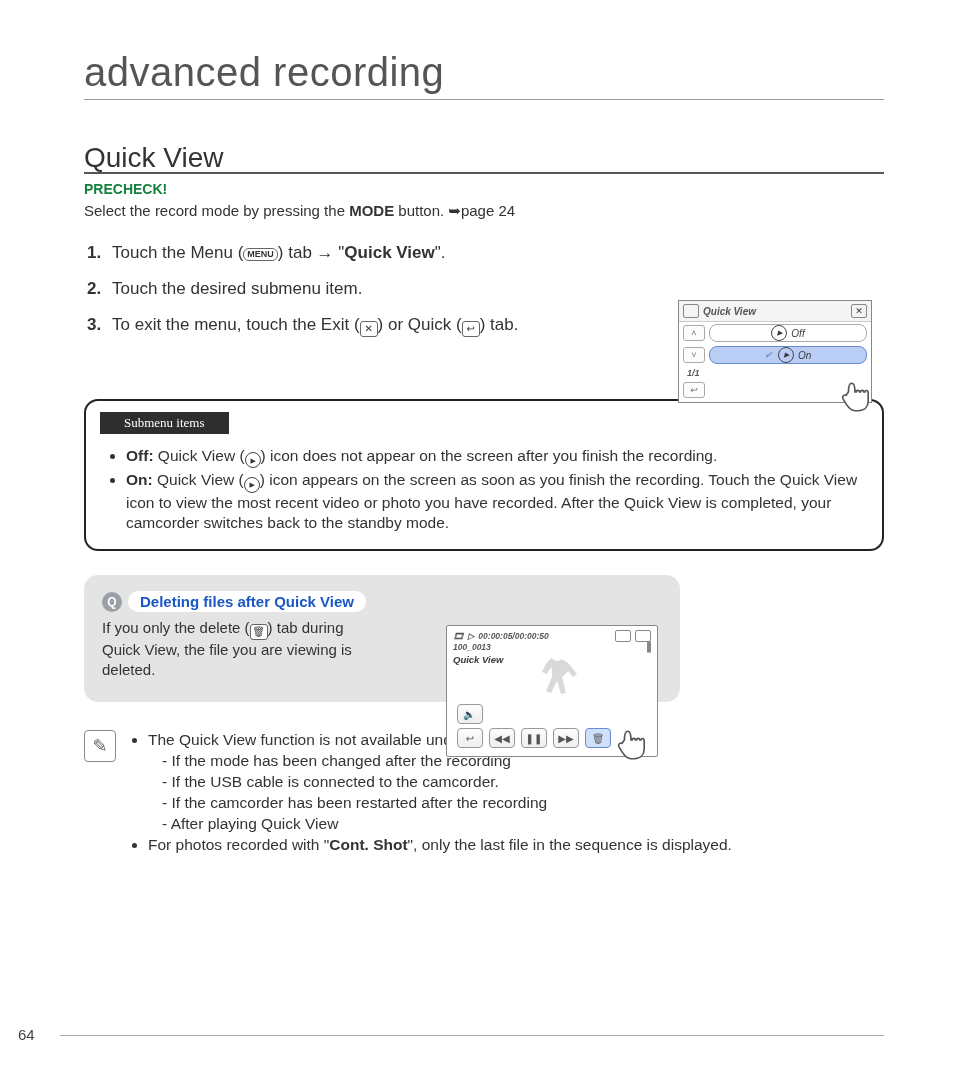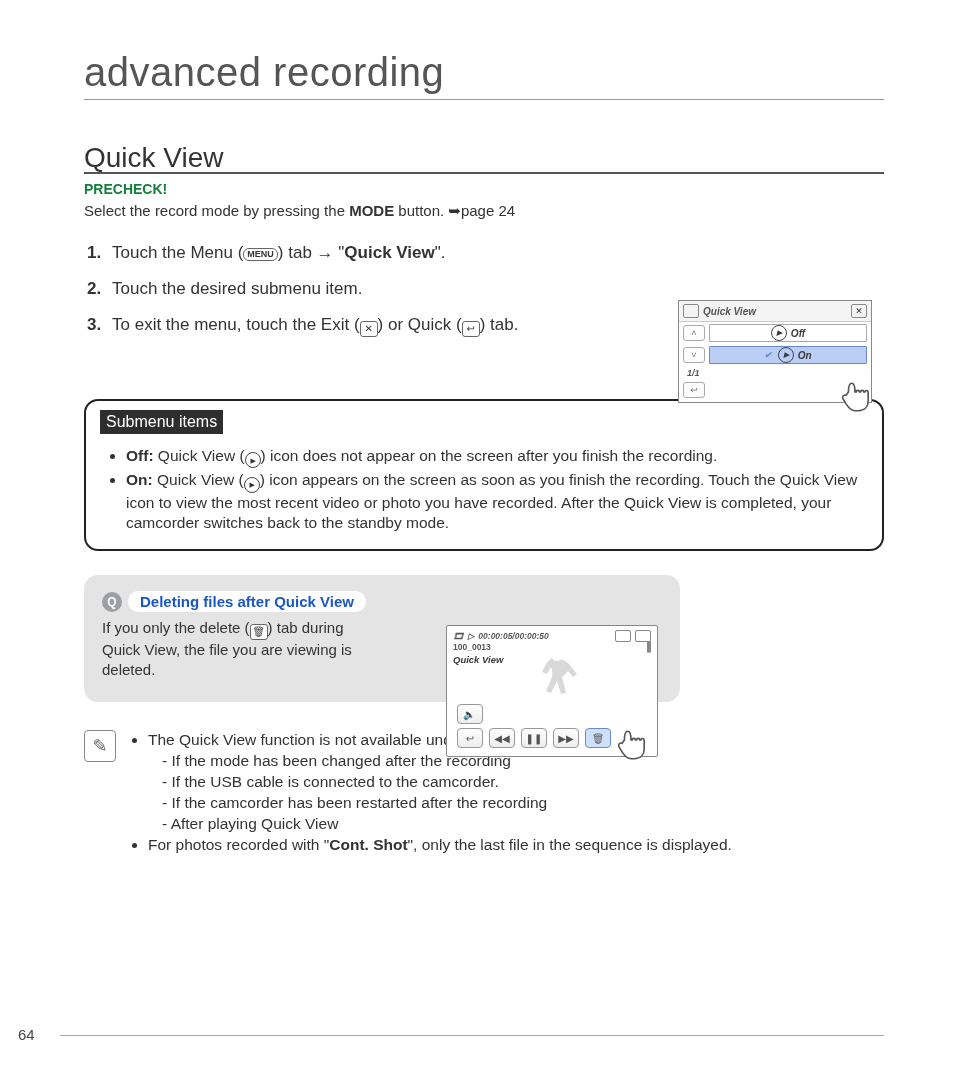--- a/index.html
+++ b/index.html
@@ -134,47 +134,48 @@
     position: relative;
   }
   .qv-header .title { font-weight: bold; font-style: italic; color:#555; flex:1; }
   .qv-header .close {
     width: 14px; height: 12px; border:1px solid #888; border-radius:2px;
     display:flex;align-items:center;justify-content:center;font-size:9px;
   }
   .qv-row { display:flex; align-items:center; padding:2px 4px; gap:4px; }
   .qv-arrow { width:20px; height:14px; border:1px solid #aaa; border-radius:3px;
     display:flex;align-items:center;justify-content:center;background:#fcfcfc; color:#777;font-size:9px;}
-  .qv-item { flex:1; height:16px; border:1px solid #aaa; border-radius:1px;
-    display:flex;align-items:center;justify-content:center;gap:4px;font-weight:bold;font-style:italic;}
+  .qv-item { flex:1; height:16px; border:1px solid #aaa; border-radius:8px;
+    display:flex;align-items:center;justify-content:center;gap:4px;font-weight:normal;font-style:italic;}
   .qv-item.on { background:#b9cdf5; border-color:#6a8ad0; }
   .qv-check { font-size:9px; color:#6a8ad0; margin-right:2px;}
   .qv-pager { font-size:9px; font-weight:bold; padding:2px 8px; color:#555;font-style:italic;}
   .qv-hand {
     position:absolute; right:-6px; bottom:-14px;
   }
 
   
   .submenu-box {
     border: 2.5px solid #222;
     border-radius: 14px;
     padding: 14px 18px 14px 18px;
     margin-top: 62px;
     font-size: 15.5px;
     color: #333;
   }
   .submenu-label {
     background: #2e2e2e;
     color: #fff;
-    font-size: 16px;
-    padding: 3px 6px;
+    font-size: 13px;
+    padding: 3px 24px;
     display: inline-block;
     margin: -32px 0 8px -4px;
     position: relative;
     top: -2px;
+    font-family: Liberation Serif, serif;
   }
   .submenu-box ul {
     margin: 2px 0 0 0;
     padding-left: 22px;
   }
   .submenu-box li {
     margin-bottom: 2px;
     line-height: 1.3;
   }
 
@@ -206,21 +207,21 @@
   
   .play-screen {
     position:absolute; right:22px; top:50px;
     width: 210px; height:130px; border:1px solid #888; background:#fff;
     border-radius:2px;
   }
   .play-top { display:flex; justify-content:space-between; padding:4px 6px 0 6px; font-size:8.5px; font-weight:bold; font-style:italic; color:#555;}
   .play-top .left { display:flex; gap:4px; align-items:center;}
   .play-top .right { display:flex; gap:4px; align-items:center;}
   .small-ind { width:14px;height:10px;border:1px solid #888;border-radius:2px;}
-  .play-line2 { padding:0 6px; font-size:8.5px; font-weight:bold; color:#555; display:flex;justify-content:space-between;}
+  .play-line2 { padding:0 6px; font-size:8.5px; font-weight:bold; font-style:italic; color:#555; display:flex;justify-content:space-between;}
   .play-label { padding:2px 6px; font-size:9.5px; font-weight:bold; font-style:italic;}
   .silhouette {
     position:absolute; top:20px; left:50%; transform:translateX(-40%);
     width:50px;height:60px;
   }
   .ctrl-row { position:absolute; bottom:8px; left:10px; display:flex; gap:6px;}
   .ctrl { width:24px;height:18px;border:1px solid #999;border-radius:4px;background:linear-gradient(#fdfdfd,#eee);
     display:flex;align-items:center;justify-content:center;font-size:10px;color:#555;}
   .ctrl.spk { position:absolute; bottom:32px; left:10px;}
   .ctrl.del { background:#cfe0fb; border-color:#6a8ad0;}

